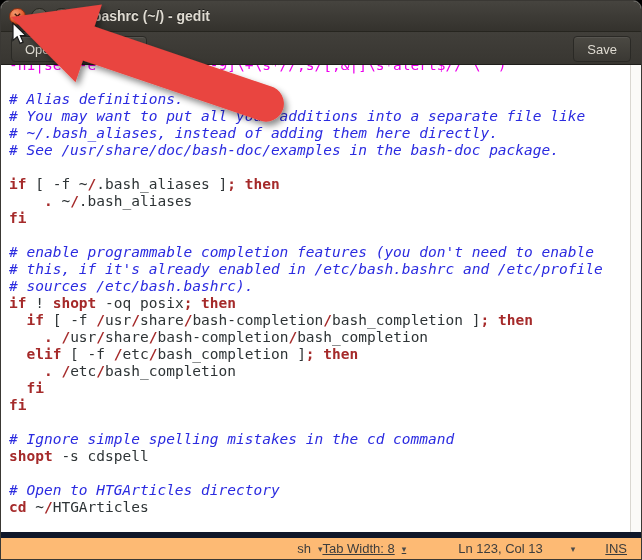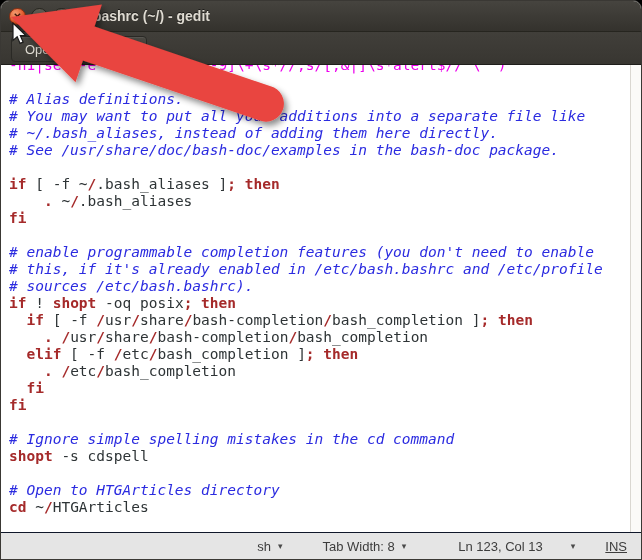--- a/index.html
+++ b/index.html
@@ -62,28 +62,28 @@
   .code-line.clip{margin-top:-8px;}
   .t-p{color:var(--plain);}
   .t-c{color:var(--comment);font-style:italic;}
   .t-k{color:var(--keyword);font-weight:bold;}
   .t-s{color:var(--string);}
   .scrollbar{
     flex:0 0 11px;background:#fbfaf8;border-left:1px solid #dad7d1;
   }
   
   .statusbar{
-    height:27px;flex:0 0 27px;background:#e5e5e5;border-top:1px solid #0f172a;
+    height:27px;flex:0 0 27px;background:#fdba74;border-top:6px solid #0f172a;
     display:flex;align-items:center;font-size:13px;color:#3d3d3d;
     padding-right:14px;white-space:nowrap;
   }
   .sb-spring{flex:1 1 auto;}
   .sb-item{display:flex;align-items:center;gap:7px;cursor:default;}
   .sb-caret{font-size:9px;color:#4a4a4a;transform:translateY(0px);}
-  .gap-a{margin-left:40px;}
+  .gap-a{text-decoration:underline;}
   .gap-b{margin-left:52px;}
   .gap-c{margin-left:28px;}
   .gap-d{margin-left:30px;text-decoration:underline;}
   
   .overlay{position:absolute;inset:0;pointer-events:none;z-index:40;}
 </style>
 </head>
 <body>
 
 <div class="window">
@@ -99,20 +99,23 @@
       <span class="sq"></span>
     </div>
     <div class="title-text">.bashrc (~/) - gedit</div>
   </div>
 
   <div class="toolbar">
     <div class="tbtn tbtn-open">
       <span>Open</span>
     </div>
     <div class="tbtn tbtn-new"></div>
+    <div class="tbtn tbtn-save">
+      <span>Save</span>
+    </div>
   </div>
 
   <div class="editor">
     <div class="code-area"><div class="code-line clip"><span class="t-s">-n1|sed -e '\''s/^\s*[0-9]\+\s*//;s/[;&amp;|]\s*alert$//'\'')"'</span></div><div class="code-line">&nbsp;</div><div class="code-line"><span class="t-c"># Alias definitions.</span></div><div class="code-line"><span class="t-c"># You may want to put all your additions into a separate file like</span></div><div class="code-line"><span class="t-c"># ~/.bash_aliases, instead of adding them here directly.</span></div><div class="code-line"><span class="t-c"># See /usr/share/doc/bash-doc/examples in the bash-doc package.</span></div><div class="code-line">&nbsp;</div><div class="code-line"><span class="t-k">if</span><span class="t-p"> [ -f ~</span><span class="t-k">/</span><span class="t-p">.bash_aliases ]</span><span class="t-k">;</span><span class="t-p"> </span><span class="t-k">then</span></div><div class="code-line"><span class="t-p">    </span><span class="t-k">.</span><span class="t-p"> ~</span><span class="t-k">/</span><span class="t-p">.bash_aliases</span></div><div class="code-line"><span class="t-k">fi</span></div><div class="code-line">&nbsp;</div><div class="code-line"><span class="t-c"># enable programmable completion features (you don't need to enable</span></div><div class="code-line"><span class="t-c"># this, if it's already enabled in /etc/bash.bashrc and /etc/profile</span></div><div class="code-line"><span class="t-c"># sources /etc/bash.bashrc).</span></div><div class="code-line"><span class="t-k">if</span><span class="t-p"> ! </span><span class="t-k">shopt</span><span class="t-p"> -oq posix</span><span class="t-k">;</span><span class="t-p"> </span><span class="t-k">then</span></div><div class="code-line"><span class="t-p">  </span><span class="t-k">if</span><span class="t-p"> [ -f </span><span class="t-k">/</span><span class="t-p">usr</span><span class="t-k">/</span><span class="t-p">share</span><span class="t-k">/</span><span class="t-p">bash-completion</span><span class="t-k">/</span><span class="t-p">bash_completion ]</span><span class="t-k">;</span><span class="t-p"> </span><span class="t-k">then</span></div><div class="code-line"><span class="t-p">    </span><span class="t-k">.</span><span class="t-p"> </span><span class="t-k">/</span><span class="t-p">usr</span><span class="t-k">/</span><span class="t-p">share</span><span class="t-k">/</span><span class="t-p">bash-completion</span><span class="t-k">/</span><span class="t-p">bash_completion</span></div><div class="code-line"><span class="t-p">  </span><span class="t-k">elif</span><span class="t-p"> [ -f </span><span class="t-k">/</span><span class="t-p">etc</span><span class="t-k">/</span><span class="t-p">bash_completion ]</span><span class="t-k">;</span><span class="t-p"> </span><span class="t-k">then</span></div><div class="code-line"><span class="t-p">    </span><span class="t-k">.</span><span class="t-p"> </span><span class="t-k">/</span><span class="t-p">etc</span><span class="t-k">/</span><span class="t-p">bash_completion</span></div><div class="code-line"><span class="t-p">  </span><span class="t-k">fi</span></div><div class="code-line"><span class="t-k">fi</span></div><div class="code-line">&nbsp;</div><div class="code-line"><span class="t-c"># Ignore simple spelling mistakes in the cd command</span></div><div class="code-line"><span class="t-k">shopt</span><span class="t-p"> -s cdspell</span></div><div class="code-line">&nbsp;</div><div class="code-line"><span class="t-c"># Open to HTGArticles directory</span></div><div class="code-line"><span class="t-k">cd</span><span class="t-p"> ~</span><span class="t-k">/</span><span class="t-p">HTGArticles</span></div></div>
     <div class="scrollbar"></div>
   </div>
 
   <div class="statusbar">
     <div class="sb-spring"></div>
     <div class="sb-item">

